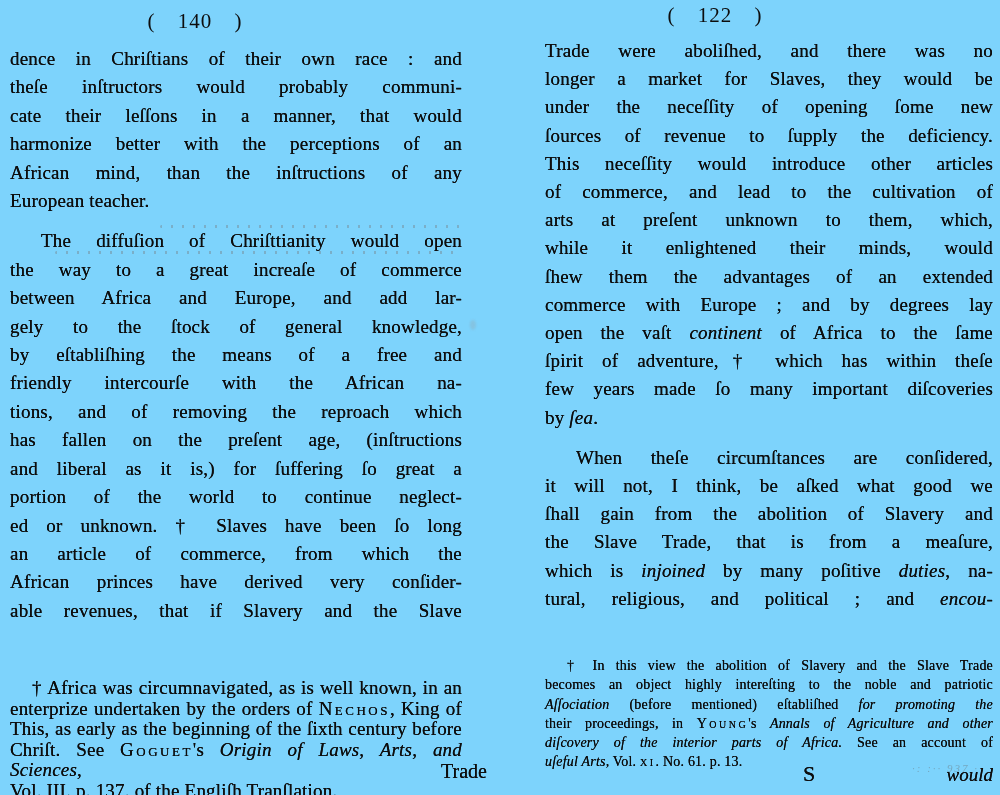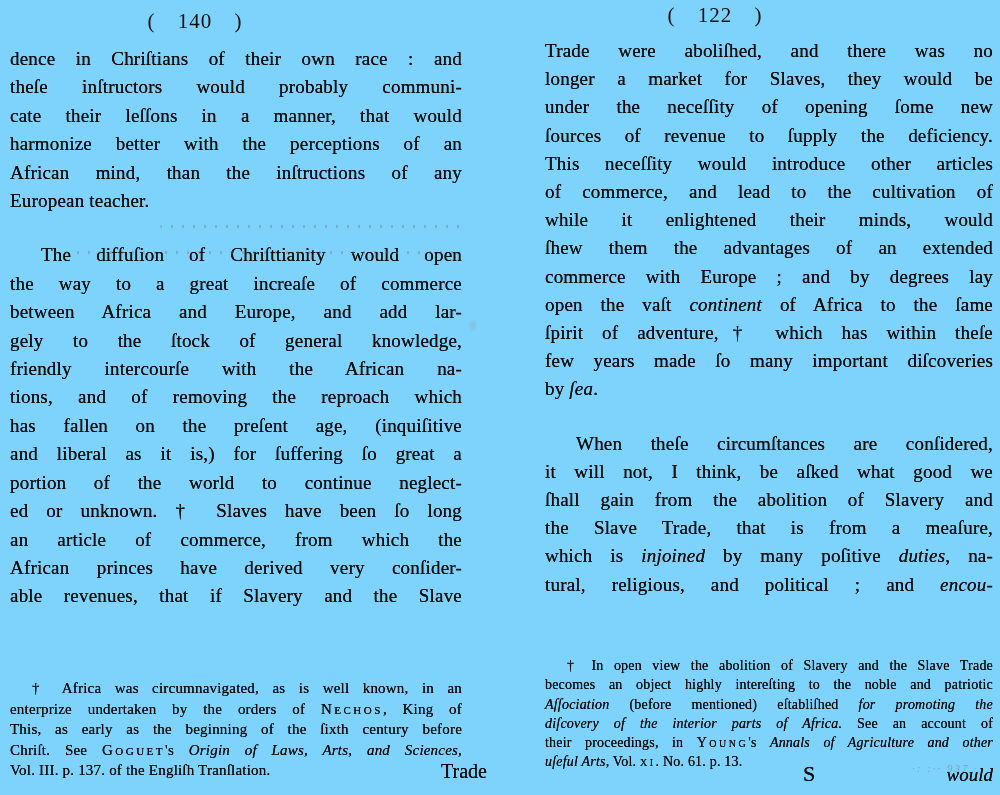--- a/index.html
+++ b/index.html
@@ -19,36 +19,36 @@
     position:absolute;top:9px;width:100%;
     text-align:center;font-size:21px;word-spacing:16px;
     letter-spacing:1px;
   }
   .page.left .pghead{left:-41px;}
   .page.right .pghead{left:-54px;top:3px;}
 
   .body{position:absolute;width:100%;}
   .page.left .body{top:45px;}
   .page.right .body{top:37px;}
-  .para + .para{margin-top:26px;}
+  .para + .para{margin-top:12px;}
 
   .tline{
     font-size:19px;line-height:28.4px;
     text-align:justify;text-align-last:justify;
     letter-spacing:0.2px;
     text-shadow:0 0 0.45px currentColor;
   }
   .page.right .tline{line-height:28.2px;}
   .tline.noj{text-align-last:left;}
   .body .tline.ind{text-indent:31px;}
 
   .footnote{position:absolute;width:100%;}
   .page.left .footnote{top:678px;}
   .page.right .footnote{top:656px;}
-  .footnote .tline{font-size:15px;line-height:20.5px;text-shadow:0 0 0.3px currentColor;}
+  .footnote .tline{font-size:19px;line-height:20.5px;text-shadow:0 0 0.3px currentColor;}
   .page.right .footnote .tline{font-size:14px;line-height:19.3px;}
   .footnote .tline.ind{text-indent:22px;}
 
   .it{font-style:italic;}
   .sc{font-variant:small-caps;letter-spacing:2.5px;}
 
   .catchword{
     position:absolute;font-size:20px;
     text-shadow:0 0 0.45px currentColor;
   }
@@ -87,23 +87,24 @@
           <div class="tline">cate their leſſons in a manner, that would</div>
           <div class="tline">harmonize better with the perceptions of an</div>
           <div class="tline">African mind, than the inſtructions of any</div>
           <div class="tline noj">European teacher.</div>
         </div>
       <div class="para">
           <div class="tline ind">The diffuſion of Chriſttianity would open</div>
           <div class="tline">the way to a great increaſe of commerce</div>
           <div class="tline">between Africa and Europe, and add lar-</div>
           <div class="tline">gely to the ſtock of general knowledge,</div>
+          <div class="tline">by eſtabliſhing the means of a free and</div>
           <div class="tline">friendly intercourſe with the African na-</div>
           <div class="tline">tions, and of removing the reproach which</div>
-          <div class="tline">has fallen on the preſent age, (inquiſitive</div>
+          <div class="tline">has fallen on the preſent age, (inſtructions</div>
           <div class="tline">and liberal as it is,) for ſuffering ſo great a</div>
           <div class="tline">portion of the world to continue neglect-</div>
           <div class="tline">ed or unknown. † Slaves have been ſo long</div>
           <div class="tline">an article of commerce, from which the</div>
           <div class="tline">African princes have derived very conſider-</div>
           <div class="tline">able revenues, that if Slavery and the Slave</div>
         </div>
     </div>
     <div class="footnote">
         <div class="tline ind">† Africa was circumnavigated, as is well known, in an</div>
@@ -118,43 +119,44 @@
   <section class="page right">
     <div class="pghead">( 122 )</div>
     <div class="body">
       <div class="para">
           <div class="tline">Trade were aboliſhed, and there was no</div>
           <div class="tline">longer a market for Slaves, they would be</div>
           <div class="tline">under the neceſſity of opening ſome new</div>
           <div class="tline">ſources of revenue to ſupply the deficiency.</div>
           <div class="tline">This neceſſity would introduce other articles</div>
           <div class="tline">of commerce, and lead to the cultivation of</div>
+          <div class="tline">arts at preſent unknown to them, which,</div>
           <div class="tline">while it enlightened their minds, would</div>
           <div class="tline">ſhew them the advantages of an extended</div>
           <div class="tline">commerce with Europe ; and by degrees lay</div>
           <div class="tline">open the vaſt <span class="it ">continent</span> of Africa to the ſame</div>
           <div class="tline">ſpirit of adventure,† which has within theſe</div>
           <div class="tline">few years made ſo many important diſcoveries</div>
           <div class="tline noj">by <span class="it ">ſea</span>.</div>
         </div>
       <div class="para">
           <div class="tline ind">When theſe circumſtances are conſidered,</div>
           <div class="tline">it will not, I think, be aſked what good we</div>
           <div class="tline">ſhall gain from the abolition of Slavery and</div>
           <div class="tline">the Slave Trade, that is from a meaſure,</div>
           <div class="tline">which is <span class="it ">injoined</span> by many poſitive <span class="it ">duties</span>, na-</div>
           <div class="tline">tural, religious, and political ; and <span class="it ">encou-</span></div>
         </div>
     </div>
     <div class="footnote">
-        <div class="tline ind">† In open view the abolition of Slavery and the Slave Trade</div>
+        <div class="tline ind">† In this view the abolition of Slavery and the Slave Trade</div>
         <div class="tline">becomes an object highly intereſting to the noble and patriotic</div>
         <div class="tline"><span class="it ">Aſſociation</span> (before mentioned) eſtabliſhed <span class="it ">for promoting the</span></div>
+        <div class="tline">their proceedings, in <span class="sc">Young</span>'s <span class="it ">Annals of Agriculture and other</span></div>
         <div class="tline"><span class="it ">diſcovery of the interior parts of Africa.</span> See an account of</div>
-        <div class="tline">their proceedings, in <span class="sc">Young</span>'s <span class="it ">Annals of Agriculture and other</span></div>
         <div class="tline noj"><span class="it ">uſeful Arts,</span> Vol. <span class="sc">xi</span>. No. 61. p. 13.</div>
       </div>
     <div class="signature">S</div>
     <div class="catchword">would</div>
   </section>
 
   <div class="artifact speckles" style="left:160px;top:205px;width:300px;"></div>
   <div class="artifact speckles" style="left:55px;top:231px;width:400px;"></div>
   <div class="artifact smudge" style="left:912px;top:742px;">·: :·· 937 ··</div>
   <div class="artifact blot" style="left:470px;top:300px;width:6px;height:10px;"></div>

